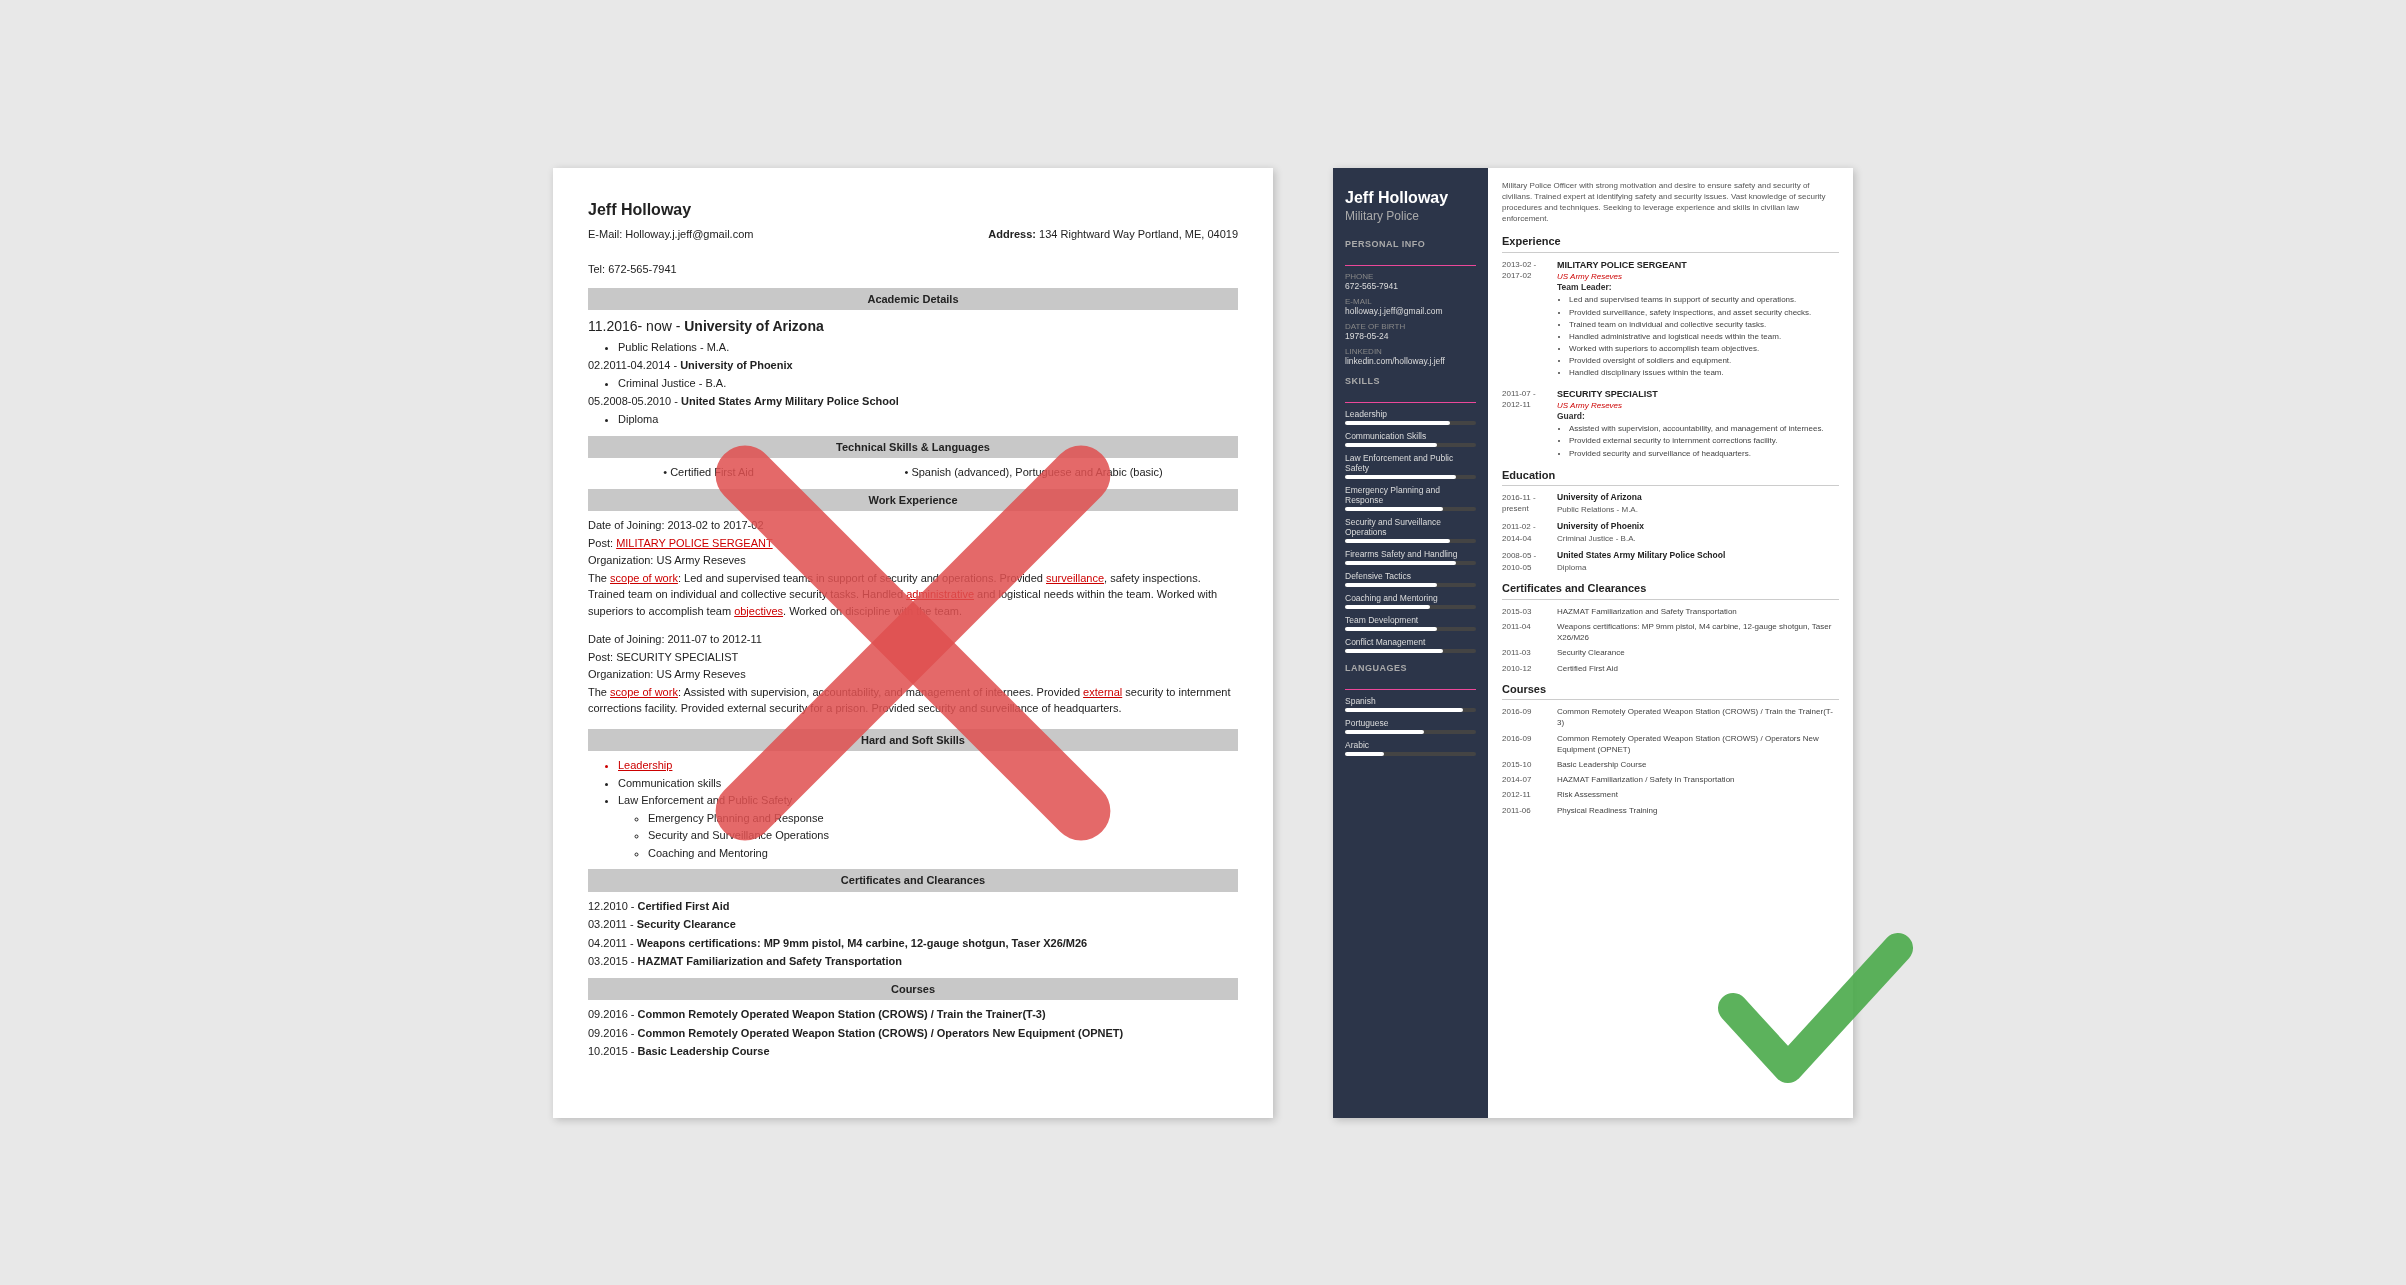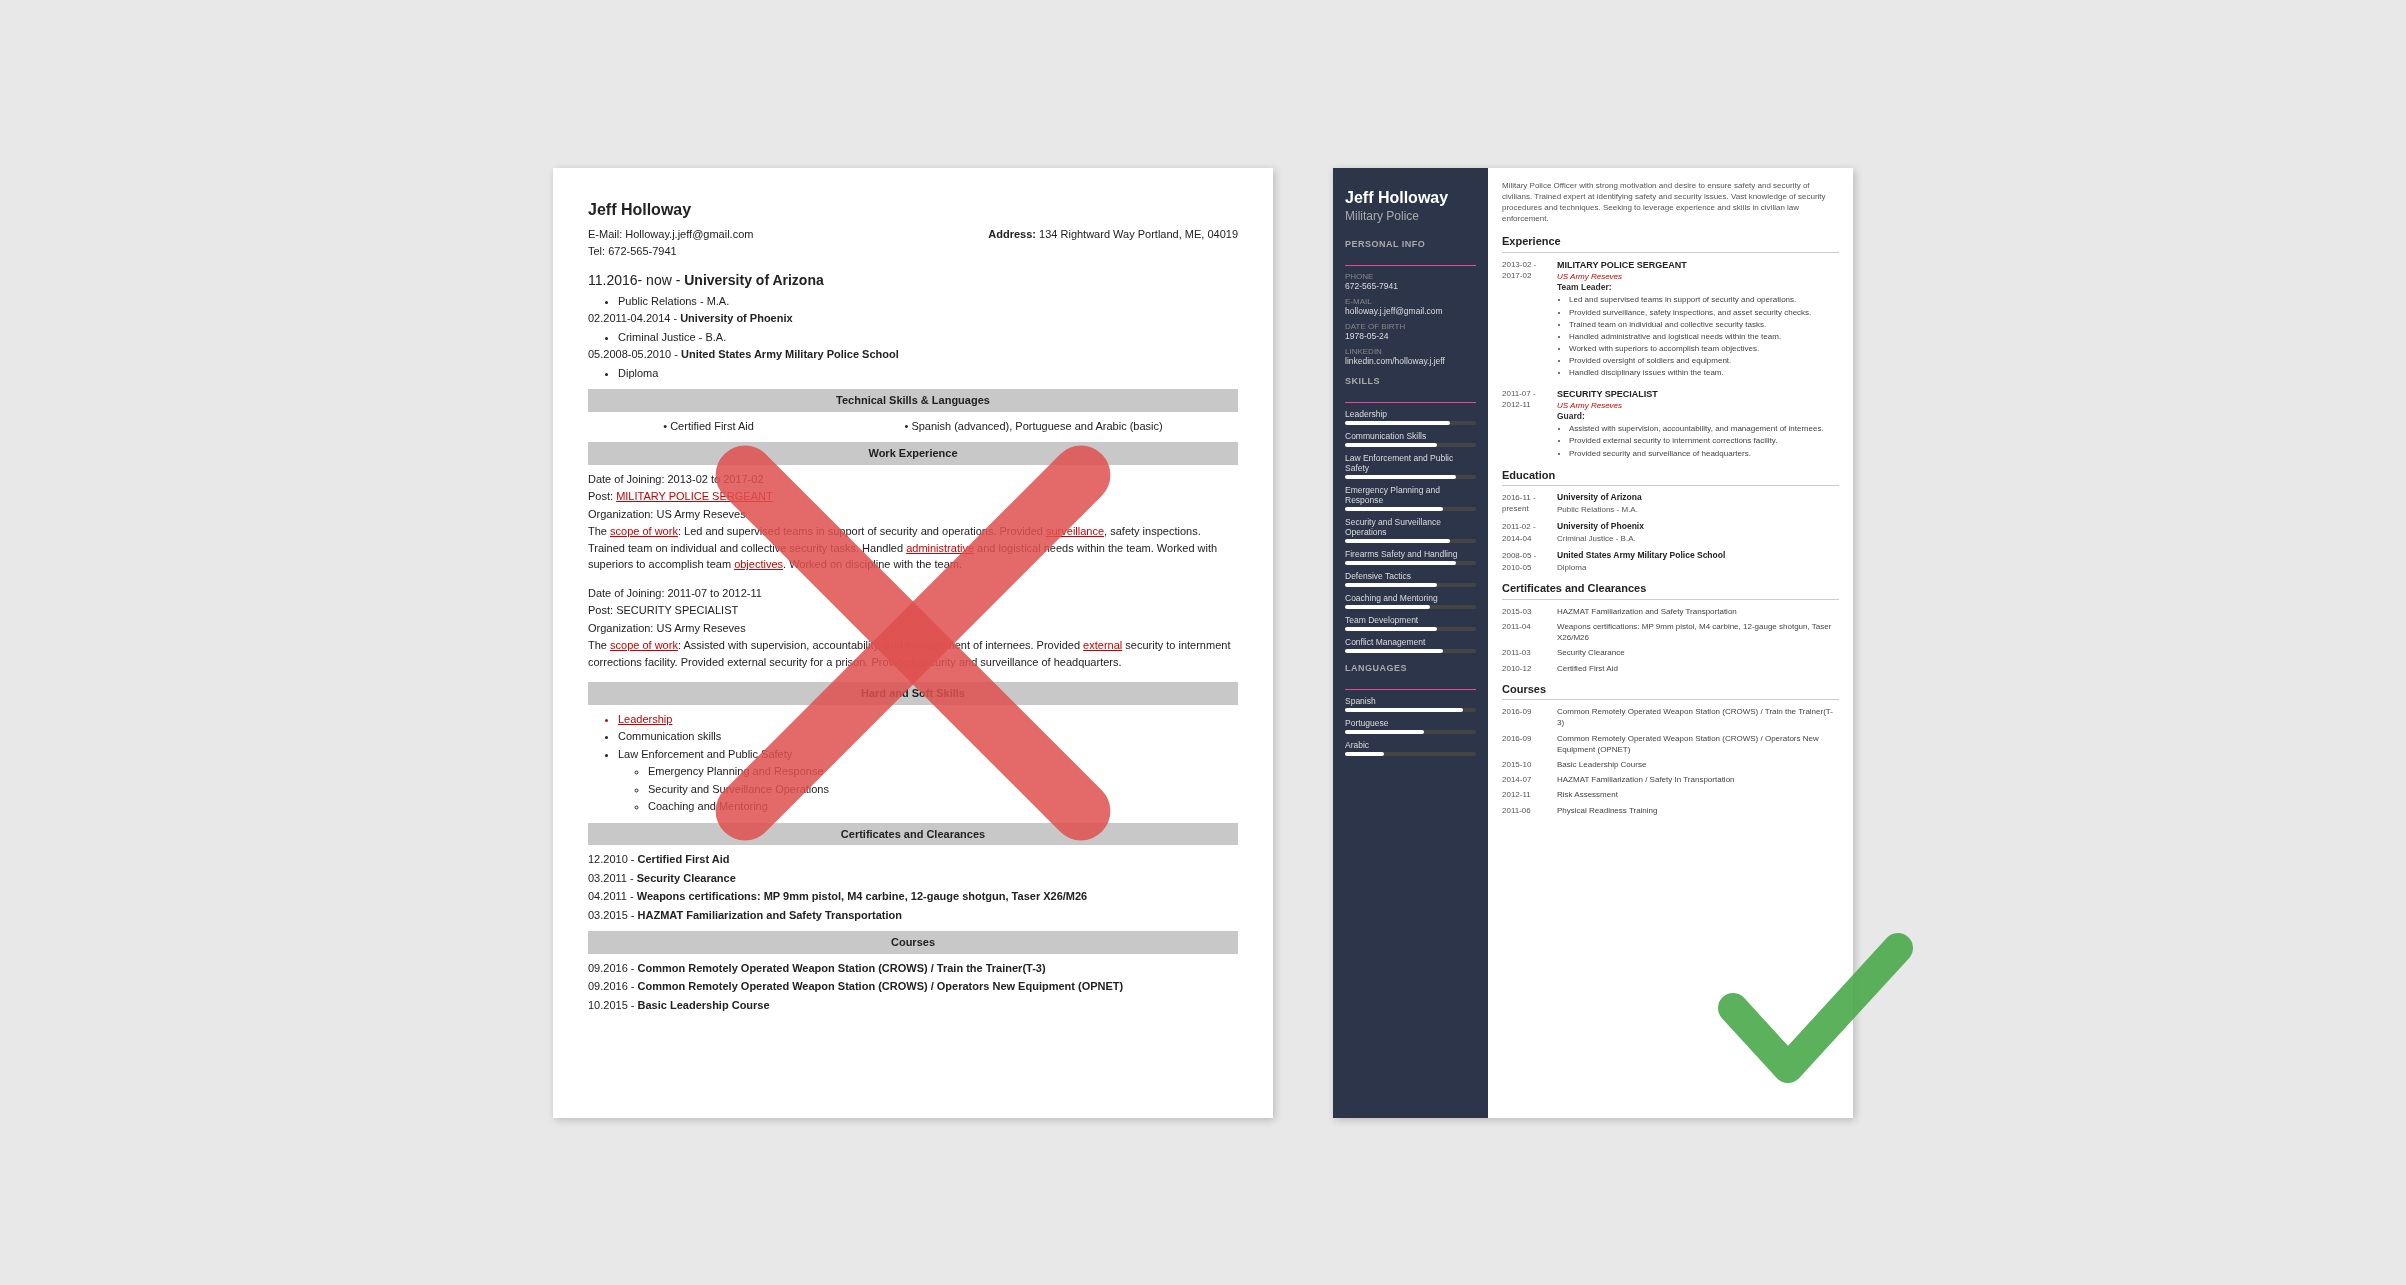--- a/index.html
+++ b/index.html
@@ -35,21 +35,21 @@
     }
     .resume-left .header-name {
       font-size: 16px;
       font-weight: bold;
       margin-bottom: 4px;
     }
     .resume-left .header-contact {
       display: flex;
       justify-content: space-between;
       font-size: 11px;
-      margin-bottom: 1px;
+      margin-bottom: 19px;
     }
     .resume-left .header-tel {
       font-size: 11px;
       margin-bottom: 10px;
     }
     .section-title {
       background: #c8c8c8;
       text-align: center;
       font-weight: bold;
       font-size: 11px;
@@ -347,20 +347,21 @@
       <span>
         <strong>Address:</strong>
         <span>134 Rightward Way Portland, ME, 04019</span>
       </span>
     </div>
     <div class="header-tel">
       <span>Tel:</span>
       <span>672-565-7941</span>
     </div>
 
+    <div class="section-title">Academic Details</div>
     <div>
       <div style="font-size:14px; margin-bottom:2px;">
         11.2016- now - <strong>University of Arizona</strong>
       </div>
       <ul>
           <li>Public Relations - M.A.</li>
         </ul>
       <div style="font-size:11px; margin-bottom:2px;">
         02.2011-04.2014 - <strong>University of Phoenix</strong>
       </div>

